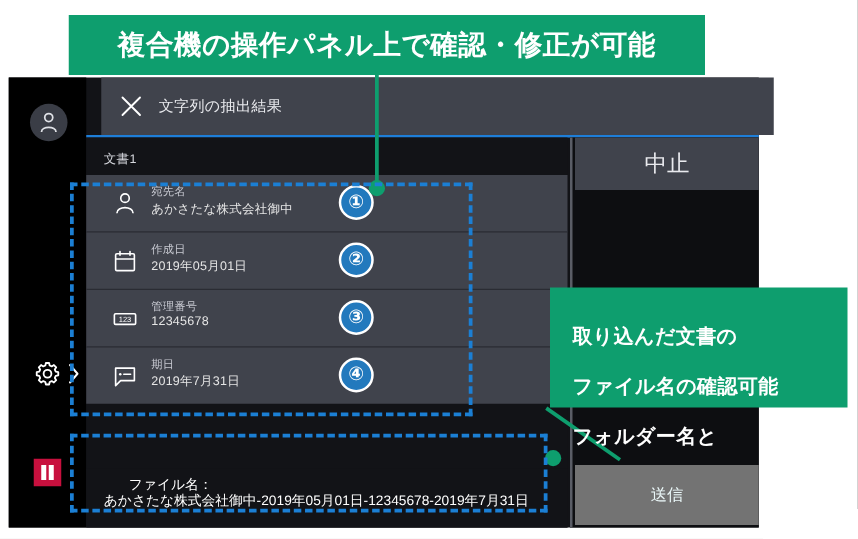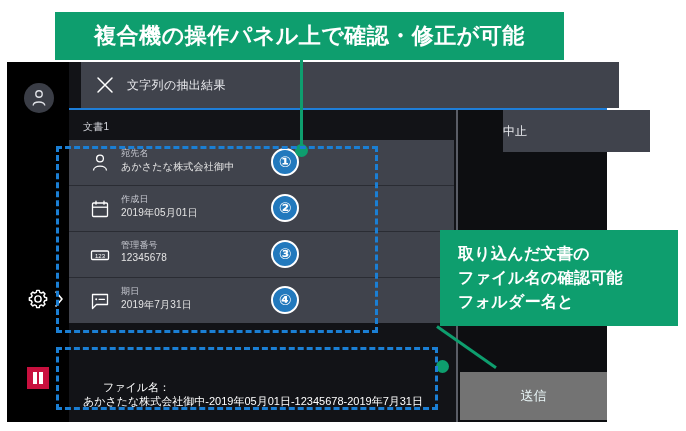--- a/index.html
+++ b/index.html
@@ -226,24 +226,23 @@
     box-sizing: border-box;
   }
   .btn-cancel {
     position: absolute;
     left: 2px;
     top: 0px;
     width: 147px;
     height: 42px;
     background: #40434c;
     color: #e9eaee;
-    font-size: 12px;
+    font-size: 18px;
     line-height: 42px;
-    text-align: left;
-    margin-left: 43px;
+    text-align: center;
   }
   .btn-send {
     position: absolute;
     left: 2px;
     top: 262px;
     width: 147px;
     height: 48px;
     background: #737373;
     color: #eaf7f8;
     font-size: 13px;
@@ -272,21 +271,21 @@
   .callout-right {
     left: 440px;
     top: 230px;
     width: 238px;
     height: 96px;
     font-size: 16px;
     line-height: 24px;
     padding: 12px 0 0 18px;
     letter-spacing: .3px;
   }
-  .callout-right div { white-space: nowrap; }
+  .callout-right div { white-space: nowrap; margin-top: 16px; }
 
   
   .connector {
     position: absolute;
     background: #0e9e6e;
   }
   .conn-top {
     left: 300px;
     top: 60px;
     width: 3px;

